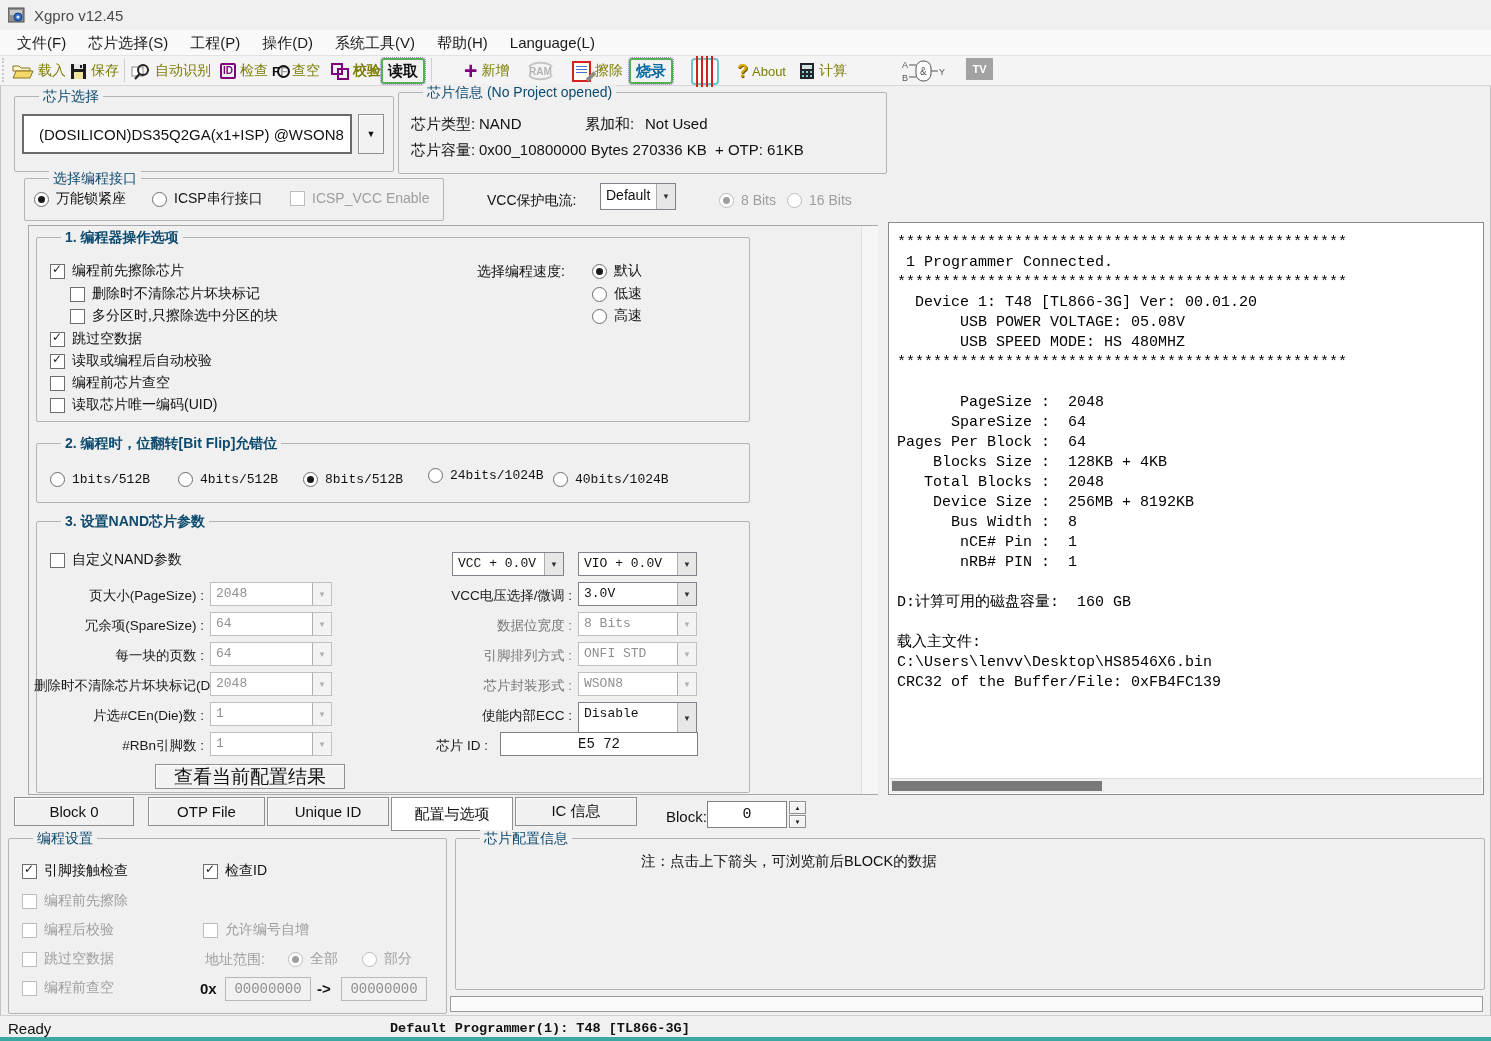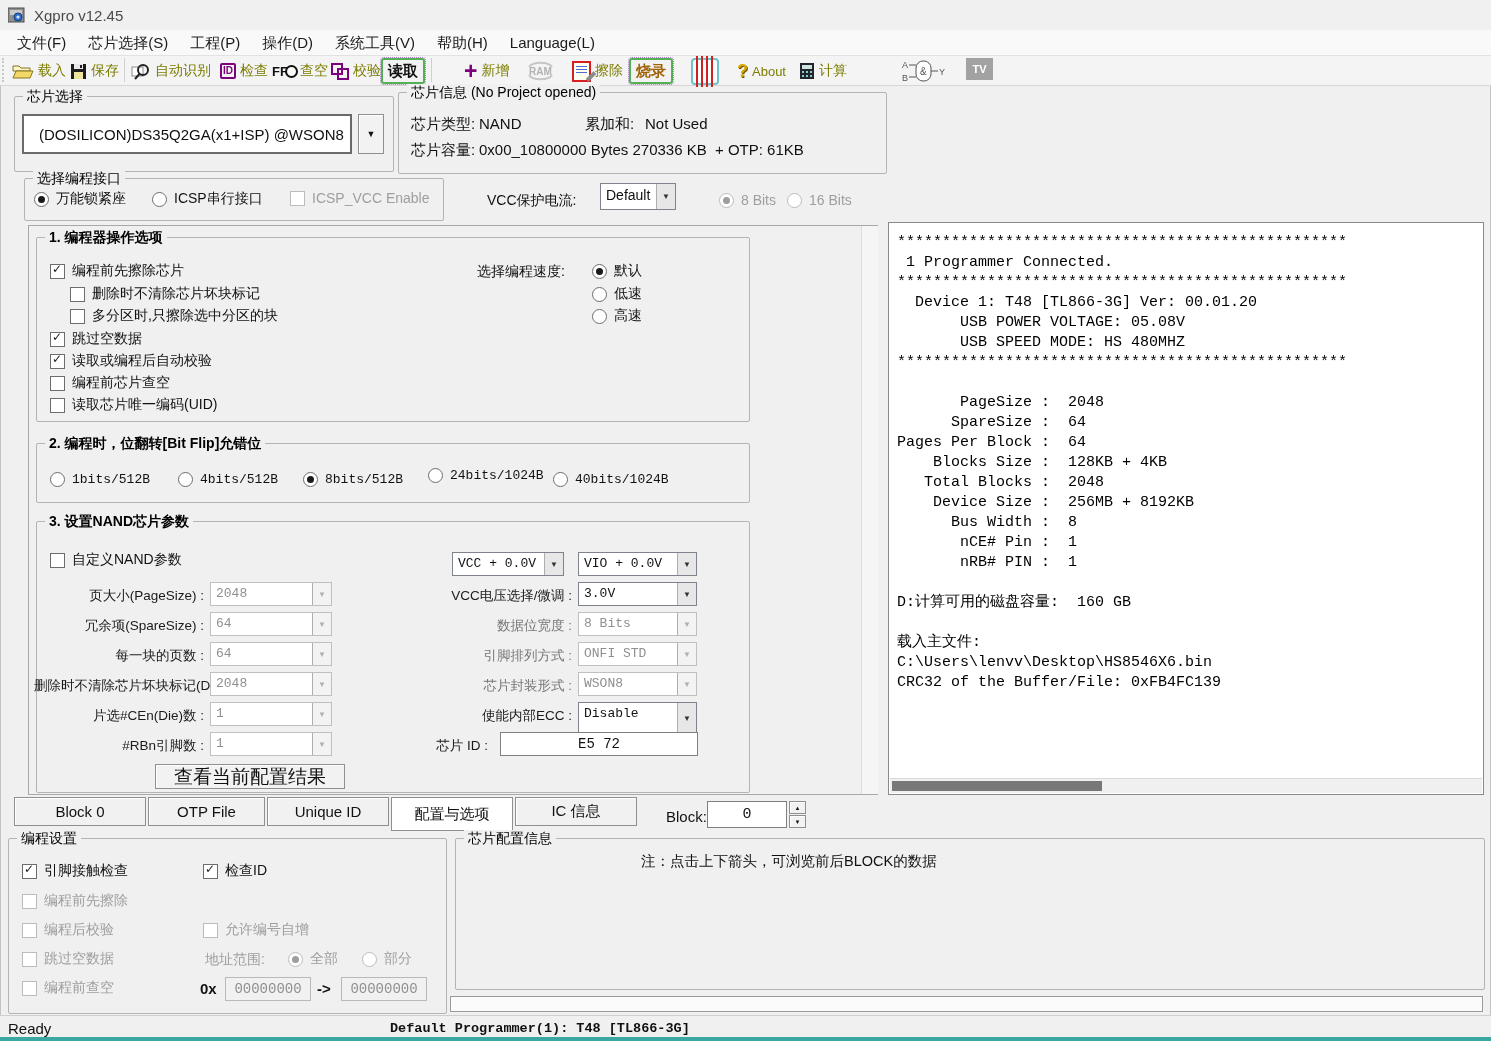--- a/index.html
+++ b/index.html
@@ -13,38 +13,38 @@
   .titlebar{left:0;top:0;width:100%;height:30px;background:#f0f0f0;}
   .apptitle{left:34px;top:7px;font-size:15px;color:#4a4a4a;}
   .appicon{left:8px;top:6px;width:18px;height:18px;}
   .menubar{left:0;top:30px;width:100%;height:25px;background:#f9f9f9;display:flex;align-items:flex-start;padding-left:6px;box-sizing:border-box;position:absolute;}
   .menuitem{font-size:15px;color:#1a1a1a;padding:0 11px;line-height:25px;}
   .toolbar{left:0;top:55px;width:100%;height:31px;background:#f4f4f4;border-top:1px solid #e2e2e2;border-bottom:1px solid #d6d6d6;position:absolute;box-sizing:border-box;}
   .grip{left:2px;top:58px;width:3px;height:24px;border-left:2px dotted #c9c9c9;}
   .tbtn{top:58px;height:26px;display:flex;align-items:center;gap:4px;font-size:14px;color:#7c7c00;white-space:nowrap;}
   .tsep{top:58px;width:1px;height:24px;background:#d0d0d0;}
   .tb-box{top:58px;height:22px;border:2px solid #55b055;outline:1px dotted #a477c9;border-radius:3px;background:#f2f2f2;font-weight:bold;font-size:15px;color:#111;display:flex;align-items:center;justify-content:center;padding:0 5px;}
-  .tb-box.red{color:#a16207;}
+  .tb-box.red{color:#0369a1;}
   .icon-id{color:#7d007d;font-weight:bold;border:2px solid #7d007d;font-size:10px;line-height:12px;padding:0 1px;border-radius:2px;}
-  .icon-ff{font-weight:bold;font-size:13px;color:#111;position:relative;padding-right:8px;}
+  .icon-ff{font-weight:bold;font-size:13px;color:#111;position:relative;}
   .icon-ff::after{content:"";position:absolute;right:-2px;top:1px;width:9px;height:9px;border:2px solid #111;border-radius:50%;background:rgba(255,255,255,.6);}
   .icon-verify{width:18px;height:17px;position:relative;}
   .icon-verify::before{content:"";position:absolute;left:0;top:0;width:8px;height:8px;border:2px solid #7d007d;}
   .icon-verify::after{content:"";position:absolute;right:0;bottom:0;width:8px;height:8px;border:2px solid #7d007d;}
   .icon-plus{color:#7d007d;font-size:23px;font-weight:bold;line-height:20px;}
   .icon-erase{width:15px;height:17px;background:#fffef0;border:2px solid #d92020;position:relative;}
   .icon-erase::before{content:"";position:absolute;left:2px;top:3px;right:2px;height:8px;background:repeating-linear-gradient(#4a6fd4 0 1px,transparent 1px 3px);}
   .icon-erase::after{content:"";position:absolute;right:-4px;bottom:-2px;width:4px;height:11px;background:#8a8a8a;transform:rotate(45deg);}
   .icon-chip{width:24px;height:23px;background:#fdfdfd;border:2px solid #6fc3c9;border-radius:4px;position:relative;}
   .icon-chip::before{content:"";position:absolute;left:3px;right:3px;top:-4px;bottom:-4px;background:repeating-linear-gradient(90deg,#cc2222 0 2px,transparent 2px 5px);}
   .icon-q{color:#d9a800;font-weight:bold;font-size:18px;text-shadow:1px 1px 0 #6b5400;}
   .icon-tv{width:27px;height:22px;background:#a2a2a2;color:#fff;font-weight:bold;font-size:11px;display:flex;align-items:center;justify-content:center;}
   
   .gb{border:1px solid #b4b4b4;border-radius:2px;background:transparent;}
-  .gb-t{position:absolute;top:-9px;left:8px;background:#f0f0f0;padding:0 4px;font-size:14px;color:#000000;white-space:nowrap;}
+  .gb-t{position:absolute;top:-9px;left:24px;background:#f0f0f0;padding:0 4px;font-size:14px;color:#0c4a6e;white-space:nowrap;}
   .gb-t.b{font-weight:bold;}
   
   .combo{display:flex;background:#fff;border:1px solid #7f848c;box-sizing:border-box;align-items:stretch;}
   .combo .cv{flex:1;font-family:"Liberation Mono","DejaVu Sans Mono",monospace;font-size:13px;padding:3px 4px 0 5px;white-space:nowrap;overflow:hidden;color:#111;}
   .combo .cb{width:18px;background:#e7e7e7;border-left:1px solid #aeaeae;display:flex;align-items:center;justify-content:center;font-size:8px;color:#333;}
   .combo.dis{border-color:#c0c0c0;}
   .combo.dis .cv{color:#8f8f8f;}
   .combo.dis .cb{color:#b0b0b0;background:#f3f3f3;}
   .ck{display:flex;align-items:center;gap:7px;font-size:14px;color:#111;white-space:nowrap;}
   .ck .bx{width:13px;height:13px;background:#fff;border:1px solid #6d6d6d;position:relative;flex:none;}
@@ -130,21 +130,21 @@
   <span>自动识别</span>
 </div>
 <div class="abs tbtn" style="left:220px;">
   <span class="icon-id">ID</span>
   <span>检查</span>
 </div>
 <div class="abs tbtn" style="left:272px;">
   <span class="icon-ff">FF</span>
   <span>查空</span>
 </div>
-<div class="abs tbtn" style="left:331px;">
+<div class="abs tbtn" style="left:331px;font-weight:bold;">
   <span class="icon-verify"></span>
   <span>校验</span>
 </div>
 <div class="abs tb-box" style="left:381px;">
   <span>读取</span>
 </div>
 <div class="abs tsep" style="left:431px;"></div>
 
 <div class="abs tbtn" style="left:464px;">
   <span class="icon-plus">+</span>
@@ -425,21 +425,21 @@
 D:计算可用的磁盘容量:  160 GB
 
 载入主文件:
 C:\Users\lenvv\Desktop\HS8546X6.bin
 CRC32 of the Buffer/File: 0xFB4FC139</pre>
   <div class="hscroll">
     <div class="hthumb"></div>
   </div>
 </div>
 
-<div class="abs tabbtn" style="left:14px;top:797px;width:132px;">
+<div class="abs tabbtn" style="left:14px;top:797px;width:120px;">
     <span>Block 0</span>
   </div>
 <div class="abs tabbtn" style="left:148px;top:797px;width:117px;">
     <span>OTP File</span>
   </div>
 <div class="abs tabbtn" style="left:267px;top:797px;width:122px;">
     <span>Unique ID</span>
   </div>
 <div class="abs tabbtn active" style="left:391px;top:797px;width:122px;">
     <span>配置与选项</span>

